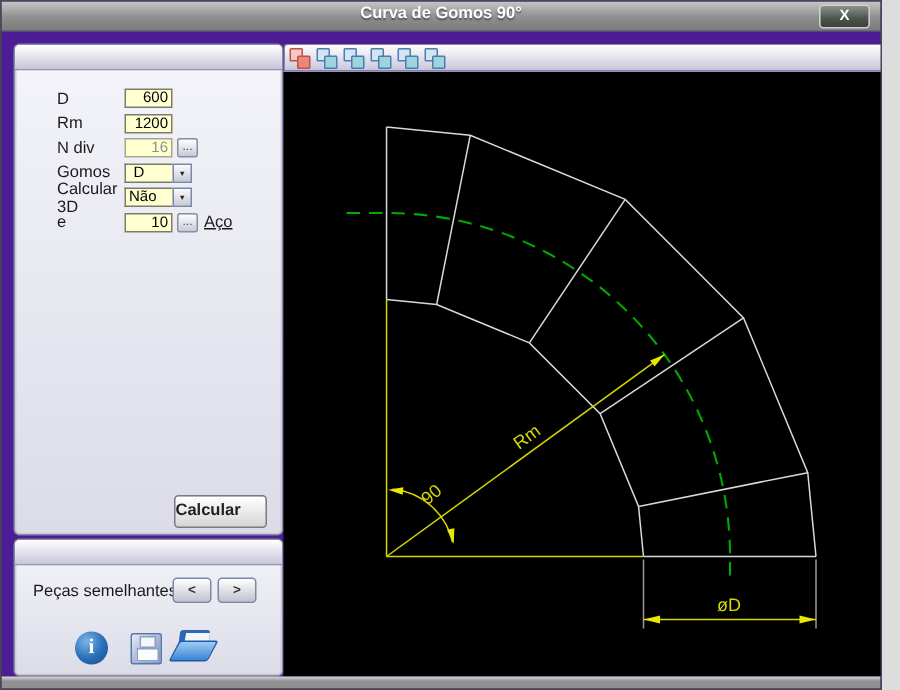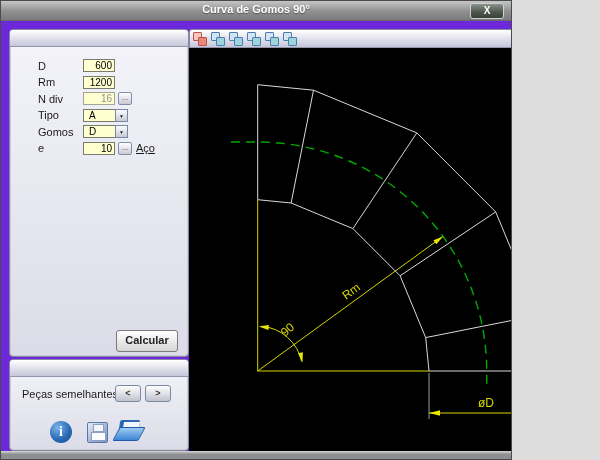--- a/index.html
+++ b/index.html
@@ -1,17 +1,17 @@
 <!DOCTYPE html>
 <html><head>
 <meta charset="utf-8">
 <style>
   html,body{margin:0;padding:0;}
   body{font-family:"Liberation Sans", sans-serif; background:#ddd;}
-  #win{position:relative;width:512px;height:460px;background:#6d28d9;border:1px solid #4a4a4a;box-sizing:border-box;overflow:hidden;}
+  #win{position:relative;width:588px;height:460px;background:#4c1d95;border:1px solid #4a4a4a;box-sizing:border-box;overflow:hidden;}
   
   #titlebar{position:absolute;left:0;top:0;width:100%;height:19px;
     background:linear-gradient(#c6c6c6,#8f8f8f 55%,#7b7b7b);
     border-bottom:1px solid #6a6a6a;}
   #title{position:absolute;left:0;top:2px;width:100%;text-align:center;
     font-size:11px;font-weight:bold;color:#fff;text-shadow:0 1px 1px #555;}
   #closebtn{position:absolute;right:7px;top:2px;width:32px;height:14px;
     background:linear-gradient(#8a948a,#4c544c 60%,#3a413a);
     border:1px solid #cfcfcf;border-radius:3px;color:#fff;font-size:10px;font-weight:bold;
     text-align:center;line-height:13px;cursor:default;}
@@ -39,21 +39,21 @@
     background:#ffffd0;font-size:10px;line-height:12px;padding-left:5px;color:#000;}
   .selbtn{width:13px;height:13px;box-sizing:border-box;border:1px solid #7888a8;
     background:linear-gradient(#fbfbfd,#c9c9d6);font-size:5px;color:#222;
     text-align:center;line-height:12px;cursor:default;}
   .dotsbtn{width:14px;height:13px;box-sizing:border-box;border:1px solid #8090a8;border-radius:2px;
     background:linear-gradient(#ffffff,#c9c9d6);font-size:8px;color:#444;
     text-align:center;line-height:9px;margin-left:3px;cursor:default;flex:none;}
   .suffix{font-size:11px;color:#1a1a1a;margin-left:4px;text-decoration:underline;}
   #calc-btn{position:absolute;right:10px;top:300px;width:60px;height:20px;
     background:linear-gradient(#ffffff,#d6d6d6);border:1px solid #7a7a7a;border-radius:3px;
-    font-size:11px;font-weight:bold;color:#222;text-align:center;line-height:18px;cursor:default;}
+    font-size:11px;font-weight:bold;color:#222;line-height:18px;cursor:default;}
   
   #sim-label{position:absolute;left:12px;top:28px;font-size:11px;color:#1a1a1a;}
   .navbtn{position:absolute;top:25px;width:24px;height:15px;
     background:linear-gradient(#ffffff,#c2c2ce);border:1px solid #7a8aa2;border-radius:3px;
     font-size:9px;font-weight:bold;color:#333;text-align:center;line-height:14px;cursor:default;}
   #btn-prev{left:105px;} #btn-next{left:135px;}
   
   #icon-info{position:absolute;left:40px;top:61px;width:22px;height:22px;border-radius:50%;
     background:radial-gradient(circle at 35% 30%,#7ab4e8,#2a6cb8 55%,#154e90);
     color:#fff;font-family:"Liberation Serif",serif;font-weight:bold;font-size:14px;
@@ -106,36 +106,36 @@
       </div>
 
 
       <div class="frow">
         <span class="flabel">N div</span>
         <input class="finput disabled" disabled="" value="16" style="">
         <span class="dotsbtn">...</span>
       </div>
 
 
-      <div class="frow">
-        <span class="flabel">Tipo</span>
-        <span class="fselect">
-          <span class="selval">A</span>
-          <span class="selbtn">▼</span>
-        </span>
-      </div>
 
       <div class="frow">
         <span class="flabel">Gomos</span>
         <span class="fselect">
           <span class="selval">D</span>
           <span class="selbtn">▼</span>
         </span>
       </div>
 
+      <div class="frow">
+        <span class="flabel">Calcular 3D</span>
+        <span class="fselect">
+          <span class="selval" style="padding-left:2px">Não</span>
+          <span class="selbtn">▼</span>
+        </span>
+      </div>
 
       <div class="frow">
         <span class="flabel">e</span>
         <input class="finput" value="10" style="">
         <span class="dotsbtn">...</span>
         <span class="suffix">Aço</span>
       </div>
     </div>
 
     <div id="calc-btn">Calcular</div>

